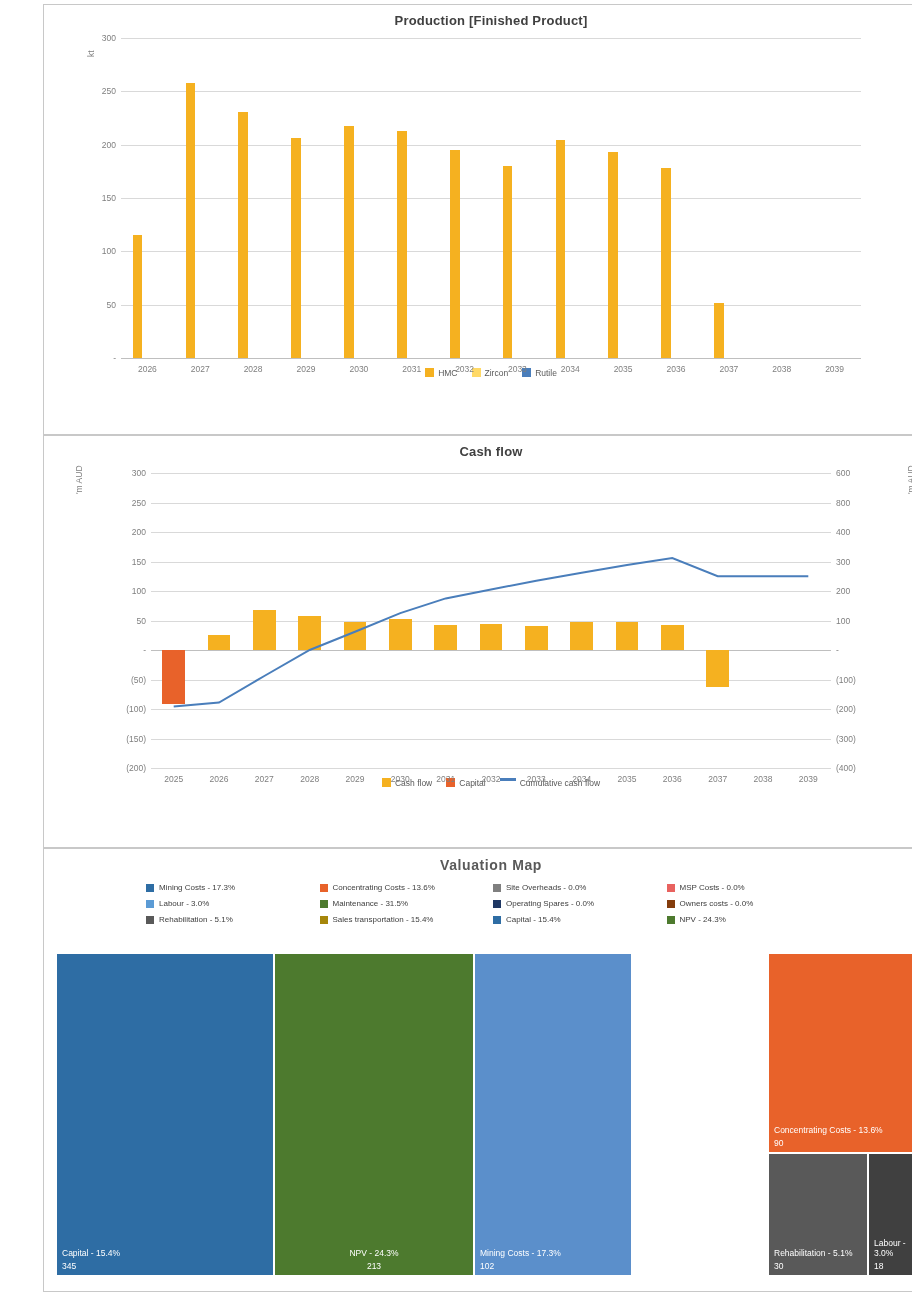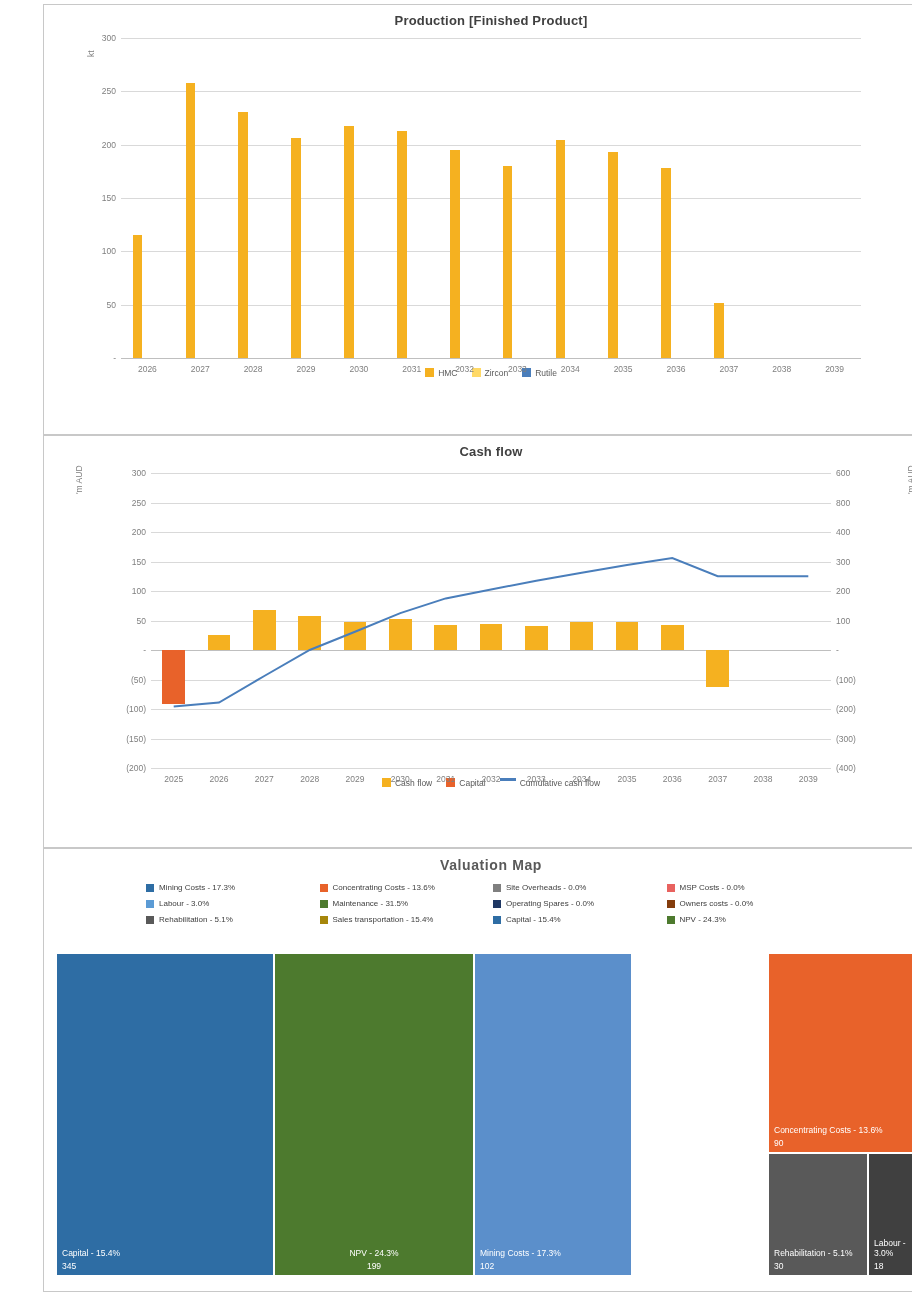--- a/index.html
+++ b/index.html
@@ -355,21 +355,21 @@
           <span>NPV - 24.3%</span>
         </div>
       </div>
     <div class="treemap" id="treemap">
         <div class="tile" style="left:0px;top:0px;width:218px;height:323px;background:#2E6DA4;">
           <div class="lbl">Capital - 15.4%</div>
           <div class="val">345</div>
         </div>
         <div class="tile center" style="left:218px;top:0px;width:200px;height:323px;background:#4D7A2E;">
           <div class="lbl">NPV - 24.3%</div>
-          <div class="val">199</div>
+          <div class="val">213</div>
         </div>
         <div class="tile" style="left:418px;top:0px;width:158px;height:323px;background:#5B8FCB;">
           <div class="lbl">Mining Costs - 17.3%</div>
           <div class="val">102</div>
         </div>
         <div class="tile" style="left:712px;top:0px;width:160px;height:200px;background:#E8622A;">
           <div class="lbl">Concentrating Costs - 13.6%</div>
           <div class="val">90</div>
         </div>
         <div class="tile" style="left:712px;top:200px;width:100px;height:123px;background:#595959;">

